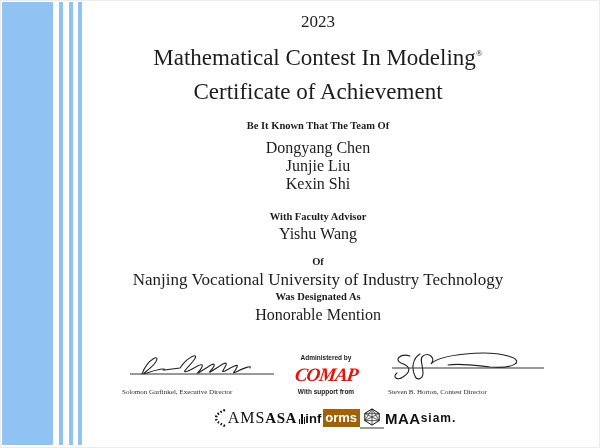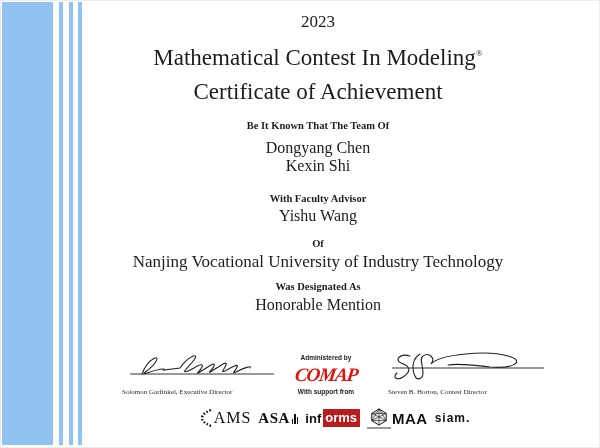--- a/index.html
+++ b/index.html
@@ -29,21 +29,21 @@
     text-align:center;
   }
   .year{margin-top:12px;font-size:17px;line-height:20px;}
   .title{margin-top:8px;font-size:23px;line-height:27px;}
   .title sup{font-size:9px;}
   .subtitle{margin-top:7px;font-size:23px;line-height:27px;}
   .small-label{font-weight:bold;font-size:10.5px;line-height:13px;}
   .mt14{margin-top:14px;}
   .mt7{margin-top:17px;}
   .mt12{margin-top:12px;}
-  .mt8{margin-top:8px;}
+  .mt8{}
   .names{margin-top:7px;font-size:16px;line-height:18px;}
   .advisor-name{margin-top:1px;font-size:16px;line-height:19px;text-align:center;}
   .institution{margin-top:1px;font-size:17px;line-height:21px;}
   .designation{margin-top:2px;font-size:16px;line-height:19px;}
 
   
   .sig-block{position:absolute;width:160px;text-align:left;}
   .sig-left{left:122px;top:348px;}
   .sig-right{left:388px;top:348px;}
   .sig-name{font-size:7px;line-height:9px;color:#2a2a2a;font-family:"Liberation Serif",serif;}
@@ -53,30 +53,30 @@
     font-family:"Liberation Serif",serif;
     font-style:italic;font-weight:bold;
     color:#e3120b;font-size:19px;line-height:22px;
     letter-spacing:-1px;transform:skewX(-8deg);
     display:inline-block;margin:2px 0 2px 0;
   }
 
   
   .logo-row{
     position:absolute;left:196px;top:403px;width:278px;height:30px;
-    display:flex;align-items:center;justify-content:center;gap:7px;
+    display:flex;align-items:center;justify-content:center;
     font-family:"Liberation Sans",sans-serif;color:#111;
   }
   .logo-item{display:flex;align-items:center;gap:1px;}
   .ams-text{font-family:"Liberation Serif",serif;font-size:16px;letter-spacing:1px;}
   .asa-text{font-family:"Liberation Serif",serif;font-size:15px;font-weight:bold;letter-spacing:0.5px;}
   .asa-bars{display:flex;align-items:flex-end;gap:1px;height:12px;margin-left:1px;}
   .asa-bars i{display:block;width:1.5px;background:#111;}
   .informs{font-weight:bold;font-size:13px;display:flex;align-items:center;justify-content:center;}
-  .informs .boxed{background:#b91c1c;color:#fff;padding:1px 3px 2px 2px;margin-left:1px;}
+  .informs .boxed{background:#a16207;color:#fff;padding:1px 3px 2px 2px;margin-left:1px;}
   .maa-text{font-weight:bold;font-size:15px;letter-spacing:0.5px;}
   .maa-wrap{display:flex;flex-direction:column;align-items:center;}
   .maa-sub{width:24px;height:2px;background:#999;margin-top:1px;}
   .siam-text{font-weight:bold;font-size:12px;letter-spacing:1px;}
 </style>
 </head>
 <body>
 
 <div class="canvas">
 
@@ -88,20 +88,21 @@
   <div class="content">
     <div class="year">2023</div>
     <div class="title">
       <span>Mathematical Contest In Modeling</span><sup>®</sup>
     </div>
     <div class="subtitle">Certificate of Achievement</div>
 
     <div class="small-label mt14">Be It Known That The Team Of</div>
     <div class="names">
       <div>Dongyang Chen</div>
+      <div>Junjie Liu</div>
       <div>Kexin Shi</div>
     </div>
 
     <div class="small-label mt7">With Faculty Advisor</div>
     <div class="advisor-name">Yishu Wang</div>
 
     <div class="small-label mt12">Of</div>
     <div class="institution">Nanjing Vocational University of Industry Technology</div>
 
     <div class="small-label mt8">Was Designated As</div>

